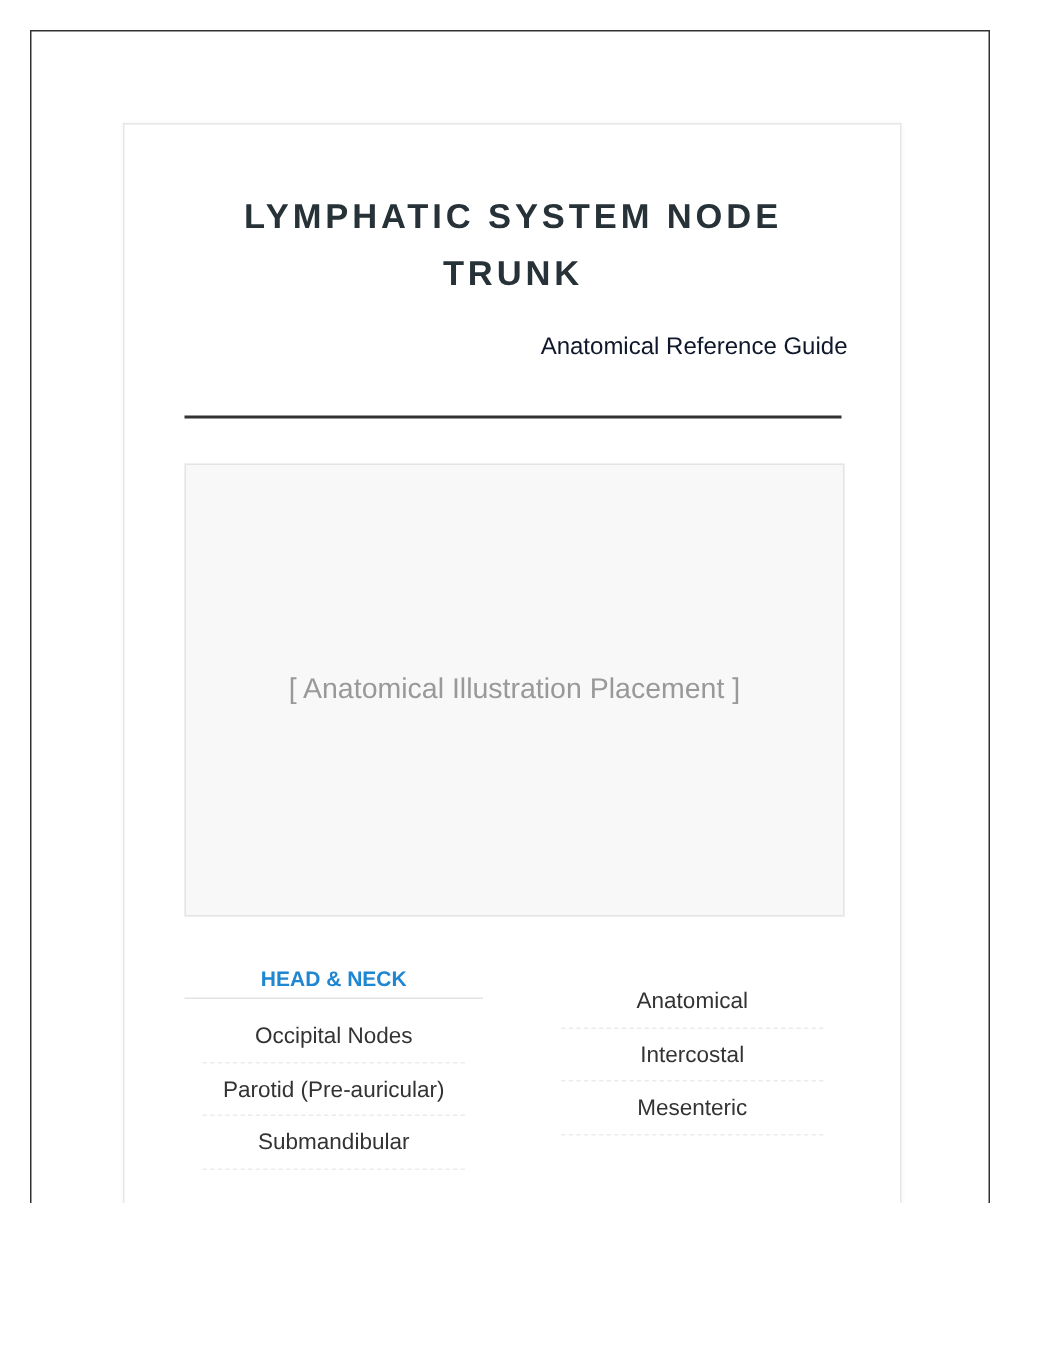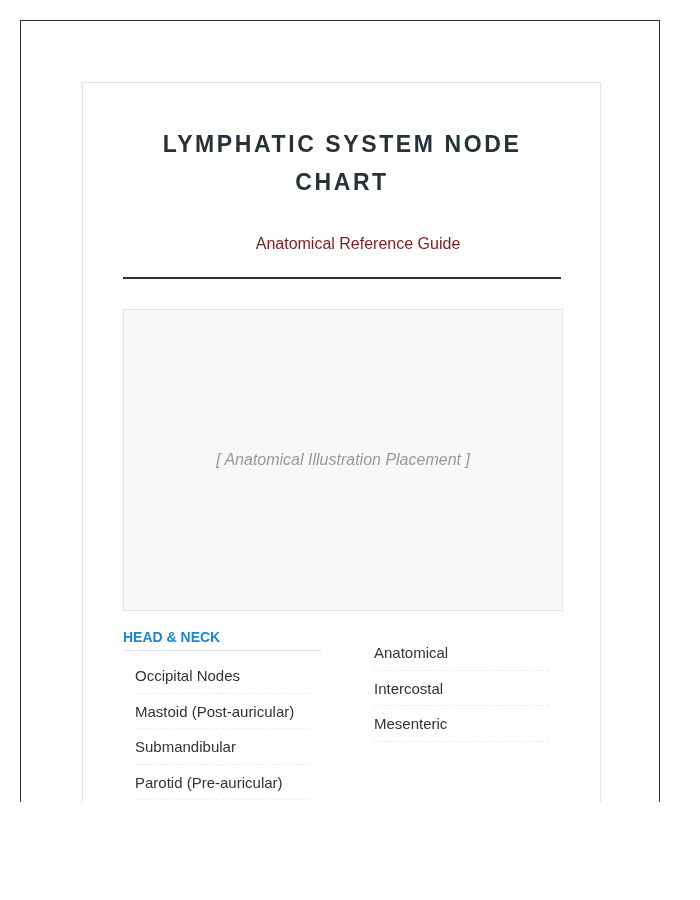--- a/index.html
+++ b/index.html
@@ -7,56 +7,55 @@
          font-family:"Liberation Sans", "DejaVu Sans", sans-serif; }
   .viewport { position:absolute; left:0; top:0; width:700px; height:802px; overflow:hidden; }
   .frame { position:absolute; left:20px; top:20px; width:640px; height:900px;
            border:1px solid #333333; background:#ffffff; box-sizing:border-box; }
   .card { position:absolute; left:61px; top:61px; width:519px; height:900px;
           border:1px solid #e6e6e6; background:#ffffff; box-sizing:border-box;
           box-shadow: 0 0 4px rgba(0,0,0,0.04); }
   .title { position:absolute; left:40px; width:438px; top:42px; margin:0;
            text-align:center; font-size:23px; font-weight:bold; letter-spacing:2.6px;
            line-height:38px; color:#263238; }
-  .subtitle { position:absolute; left:40px; width:438px; top:135px; margin:16px;
-              text-align:center; font-size:16px; color:#7f1d1d; line-height:20px; }
+  .subtitle { position:absolute; left:40px; width:438px; top:135px; margin:4px;
+              text-align:right; font-size:16px; color:#0f172a; line-height:20px; }
   .divider { position:absolute; left:40px; width:438px; top:194px; height:2px; background:#333333; }
   .placeholder { position:absolute; left:40px; top:226px; width:440px; height:302px;
                  background:#f8f8f8; border:1px solid #e4e4e4; box-sizing:border-box;
                  display:flex; align-items:center; justify-content:center; }
-  .placeholder span { font-style:italic; color:#999999; font-size:16px;text-align:center; }
-  .col { position:absolute; top:545px; width:199px; }
+  .placeholder span { color:#999999; font-size:19px;text-align:center; }
+  .col { position:absolute; top:560px; width:199px;text-align:center; }
   .col.left { left:40px; }
   .col.right { left:279px; }
   .col h3 { margin:0; font-size:14px; font-weight:bold; color:#1f86d1; line-height:18px;
             padding-bottom:2px; border-bottom:1px solid #e3e3e3; height:20px; box-sizing:content-box; }
   .col ul { list-style:none; margin:12px; padding:0; margin-top:7px; }
   .col li { font-size:15px; color:#333333; height:35.5px; line-height:35px;
             border-bottom:1px dashed #ececec; box-sizing:border-box; }
 </style>
 </head>
 <body>
 
 <div class="viewport">
   <div class="frame">
     <div class="card">
-      <h1 class="title">LYMPHATIC SYSTEM NODE CHART</h1>
+      <h1 class="title">LYMPHATIC SYSTEM NODE TRUNK</h1>
       <p class="subtitle">Anatomical Reference Guide</p>
       <div class="divider"></div>
       <div class="placeholder">
         <span>[ Anatomical Illustration Placement ]</span>
       </div>
 
       <div class="col left">
         <h3>HEAD &amp; NECK</h3>
         <ul>
           <li>Occipital Nodes</li>
-          <li>Mastoid (Post-auricular)</li>
+          <li>Parotid (Pre-auricular)</li>
           <li>Submandibular</li>
-          <li>Parotid (Pre-auricular)</li>
         </ul>
       </div>
 
       <div class="col right">
         <ul>
           <li>Anatomical</li>
           <li>Intercostal</li>
           <li>Mesenteric</li>
         </ul>
       </div>

